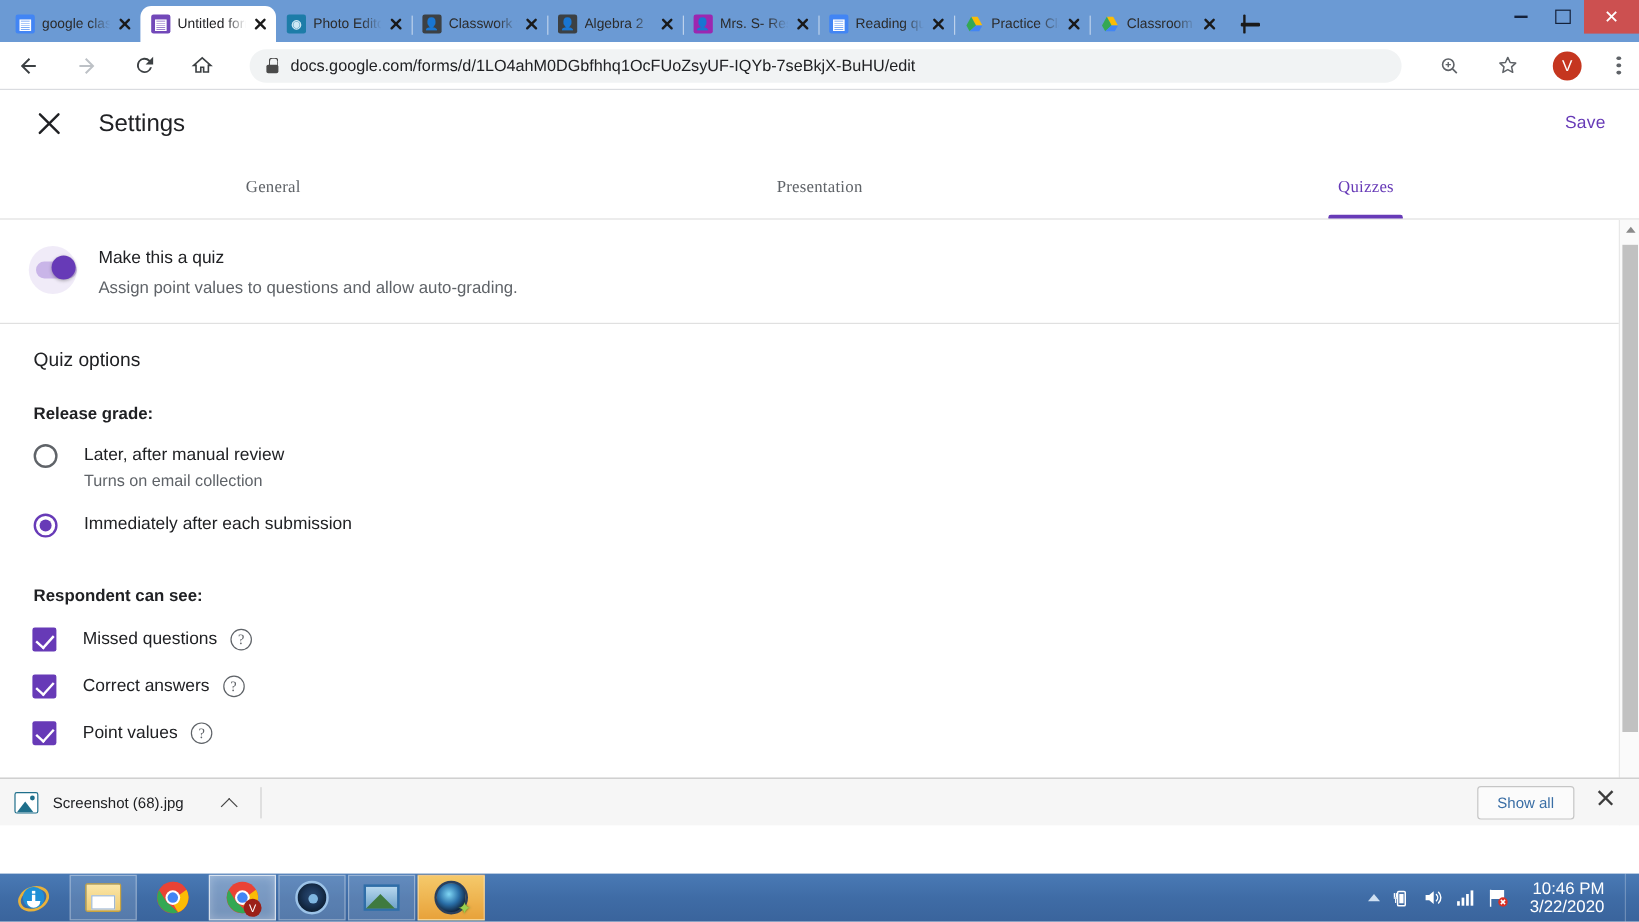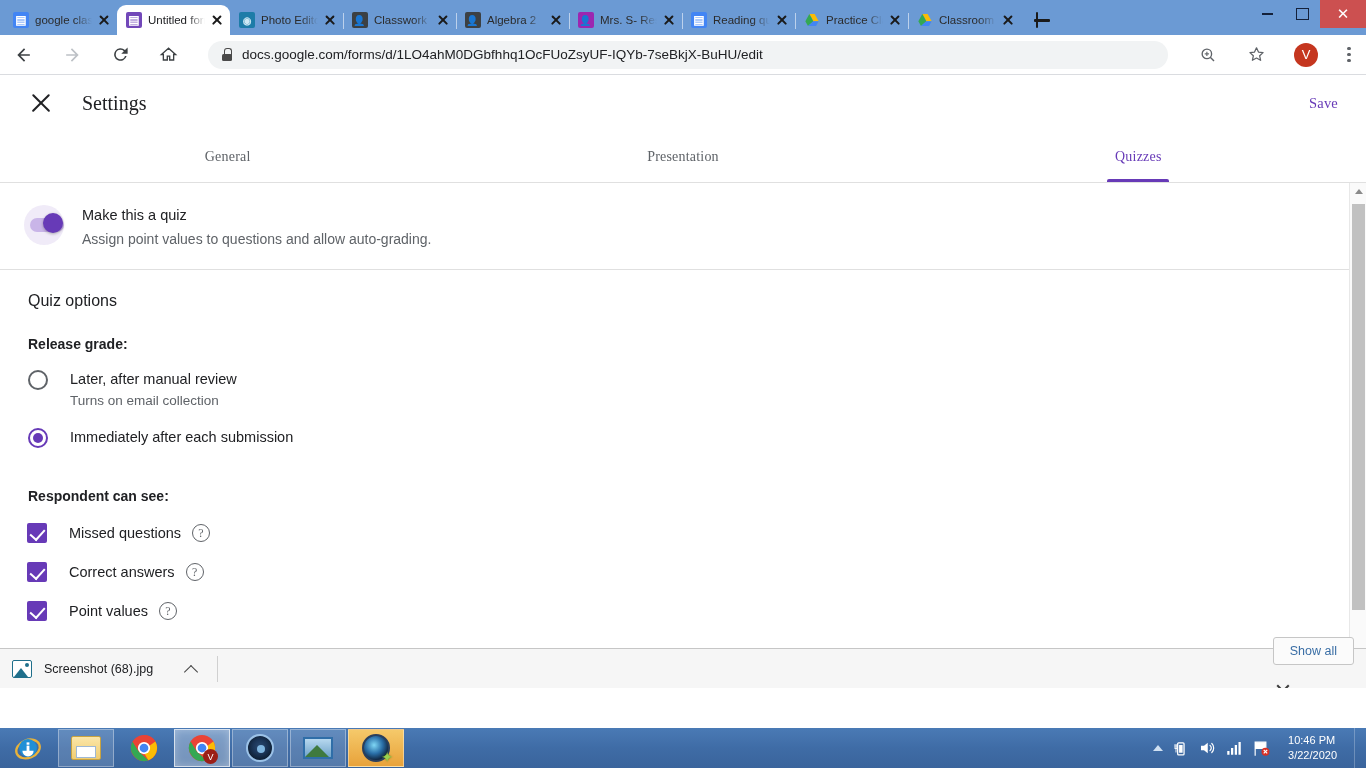--- a/index.html
+++ b/index.html
@@ -114,21 +114,20 @@
   .kebab { width: 18px; height: 22px; display:flex; flex-direction: column;
     align-items: center; justify-content: center; gap: 3px; cursor: pointer; }
   .kebab i { width: 3.2px; height: 3.2px; border-radius: 50%; background: #5f6368; display:block; }
 
   
   .page { position: relative; height: 613px; background: #fff; overflow: hidden; }
 
   .settings-header {
     height: 56px; display: flex; align-items: center; padding: 0 18px;
     position: relative;
-    font-family: Liberation Serif, serif;
   }
   .close-x {
     width: 30px; height: 30px; position: relative; margin-left: 8px;
     margin-right: 26px; cursor: pointer;
   }
   .close-x::before, .close-x::after {
     content: ""; position: absolute; left: 3px; top: 14px; width: 24px;
     height: 2.2px; background: #202124; border-radius: 1px;
   }
   .close-x::before { transform: rotate(45deg); }
@@ -258,21 +257,21 @@
   .dl-name { font-size: 12.5px; color: #202124; }
   .dl-caret {
     width: 20px; height: 20px; margin-left: 28px; position: relative; cursor: pointer;
   }
   .dl-caret::before {
     content: ""; position: absolute; left: 5px; top: 8px; width: 9px; height: 9px;
     border-left: 1.7px solid #444; border-top: 1.7px solid #444;
     transform: rotate(45deg);
   }
   .dl-sep { width: 1px; height: 26px; background: #d0d0d0; margin-left: 16px; }
-  .dl-right { margin-left: auto; display: flex; align-items: flex-start; gap: 16px; flex-direction: column; }
+  .dl-right { margin-left: auto; display: flex; align-items: flex-start; gap: 16px; }
   .showall {
     border: 1px solid #c6c6c6; border-radius: 3px; background: #fbfbfb;
     padding: 6px 16px; font-size: 12.5px; color: #3a6ea5; cursor: pointer;
   }
   .dl-close { width: 20px; height: 20px; position: relative; cursor: pointer; margin-right: 6px; }
   .dl-close::before, .dl-close::after {
     content: ""; position: absolute; left: 2px; top: 9px; width: 16px; height: 1.7px;
     background: #3c3c3c;
   }
   .dl-close::before { transform: rotate(45deg); }
@@ -337,21 +336,21 @@
   .editor-icon::after {
     content: "✦"; position: absolute; right: -5px; bottom: -5px; color: #9ad14e;
     font-size: 14px; text-shadow: 0 0 2px #3c6b16;
   }
 
   .tray { margin-left: auto; display: flex; align-items: center; height: 40px;
     padding-right: 6px; gap: 9px; color: #fff; }
   .tray-chevron { width: 0; height: 0; border-left: 5px solid transparent;
     border-right: 5px solid transparent; border-bottom: 6px solid #cfe0f2; cursor: pointer; }
   .tray-icon { display: flex; align-items: center; justify-content: center; cursor: pointer; }
-  .clock { text-align: left; font-size: 11px; color: #fff; line-height: 15px;
+  .clock { text-align: right; font-size: 14px; color: #fff; line-height: 15px;
     padding: 0 8px 0 8px; cursor: pointer; }
   .tray-edge { width: 6px; height: 40px; border-left: 1px solid rgba(255,255,255,.25); }
 </style>
 </head>
 <body>
 
 <div class="browser">
 
   <div class="tabstrip">
     <div class="tab inactive">

